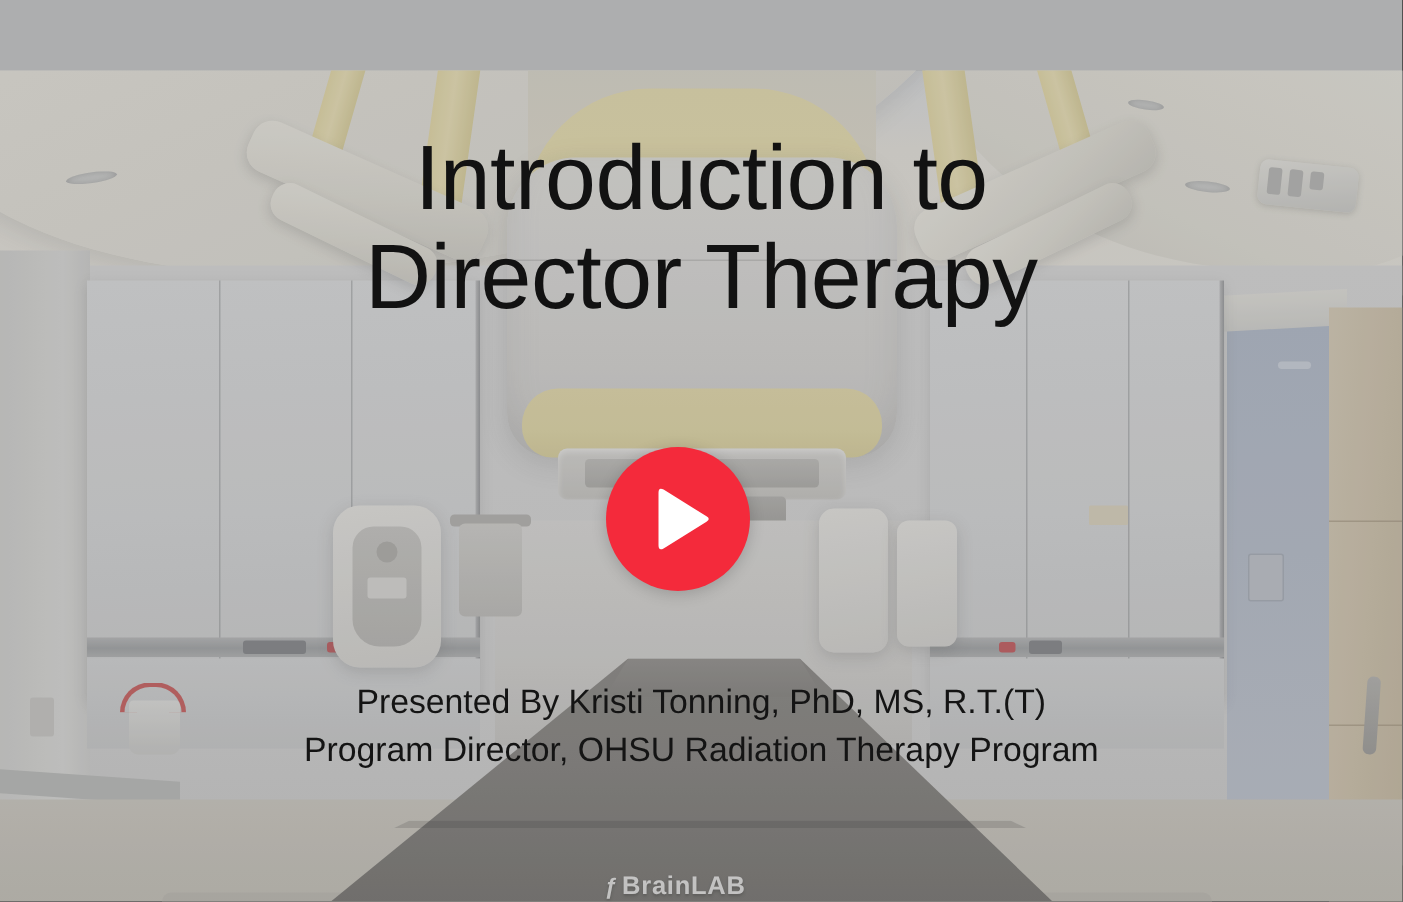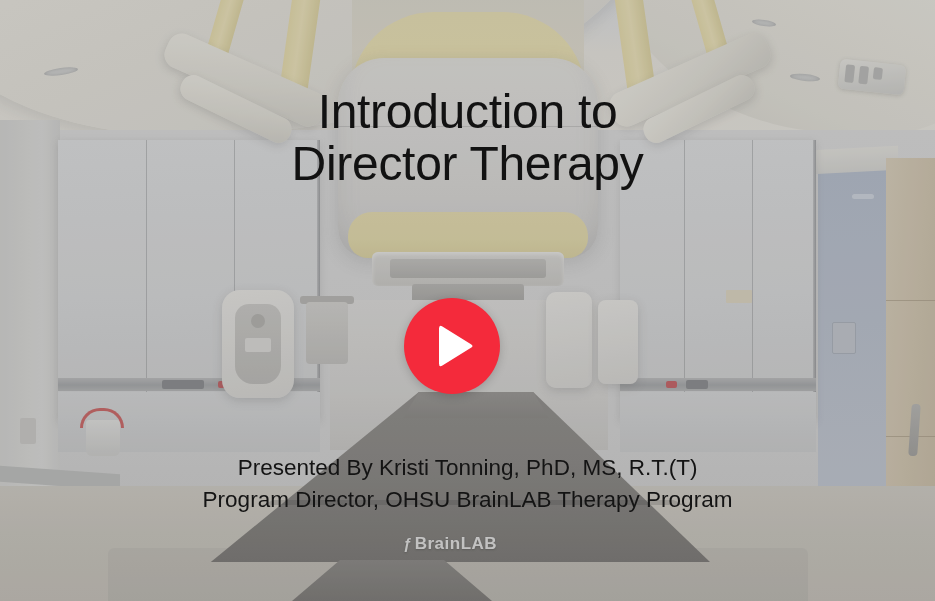--- a/index.html
+++ b/index.html
@@ -8,21 +8,21 @@
 
   .video-poster{
     position:relative;
     width:935px; height:601px;
     overflow:hidden;
     background:#c9cacb;
     user-select:none;
   }
 
   
-  .photo{ position:absolute; inset:0; overflow:hidden; }
+  .photo{ position:absolute; inset:0; overflow:hidden;margin-top:47px; }
 
   
   .ceiling{
     position:absolute; left:0; top:0; width:935px; height:150px;
     background:
       linear-gradient(178deg,#dadcde 0%,#dfe0e1 18%,#e6e4de 40%,#e9e6df 100%);
   }
   .ceiling-soffit{
     position:absolute; left:-60px; top:-70px; width:720px; height:200px;
     background:linear-gradient(160deg,#e9e7e0 0%,#e2e0d9 60%,#d7d6d2 100%);
@@ -314,21 +314,21 @@
   
   .scrim{
     position:absolute; inset:0;
     background:rgba(30,30,30,.16);
   }
 
   .title{
     position:absolute; left:0; right:0; top:86px;
     text-align:center;
     color:#121212;
-    font-size:48px;
+    font-size:61px;
     font-weight:400;
     line-height:1.08;
     letter-spacing:-.3px;
   }
   .title .line{ display:block; }
 
   .credits{
     position:absolute; left:0; right:0; top:452px;
     text-align:center;
     color:#141414;
@@ -465,16 +465,16 @@
   </div>
 
   <div class="play-button">
     <svg width="40" height="44" viewBox="0 0 40 44">
       <path d="M4 4.5 Q4 0.5 7.4 2.4 L36 20.2 Q39 22 36 23.8 L7.4 41.6 Q4 43.5 4 39.5 Z" fill="#ffffff"></path>
     </svg>
   </div>
 
   <div class="credits">
     <span class="line">Presented By Kristi Tonning, PhD, MS, R.T.(T)</span>
-    <span class="line">Program Director, OHSU BrainLAB Therapy Program</span>
+    <span class="line">Program Director, OHSU Radiation Therapy Program</span>
   </div>
 
 </div>
 
 </body></html>

